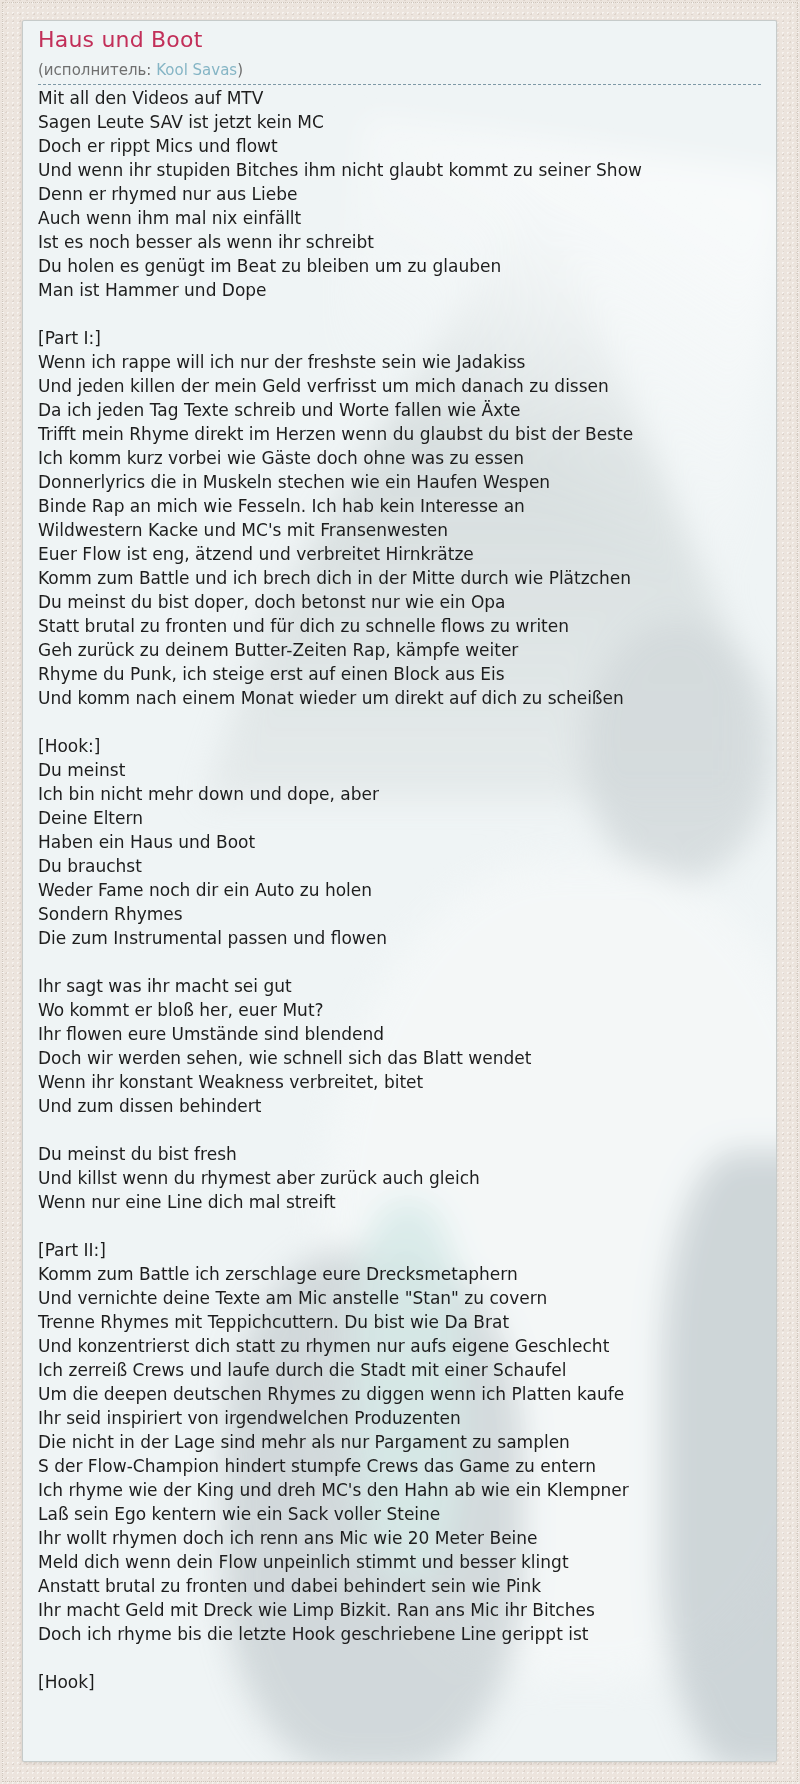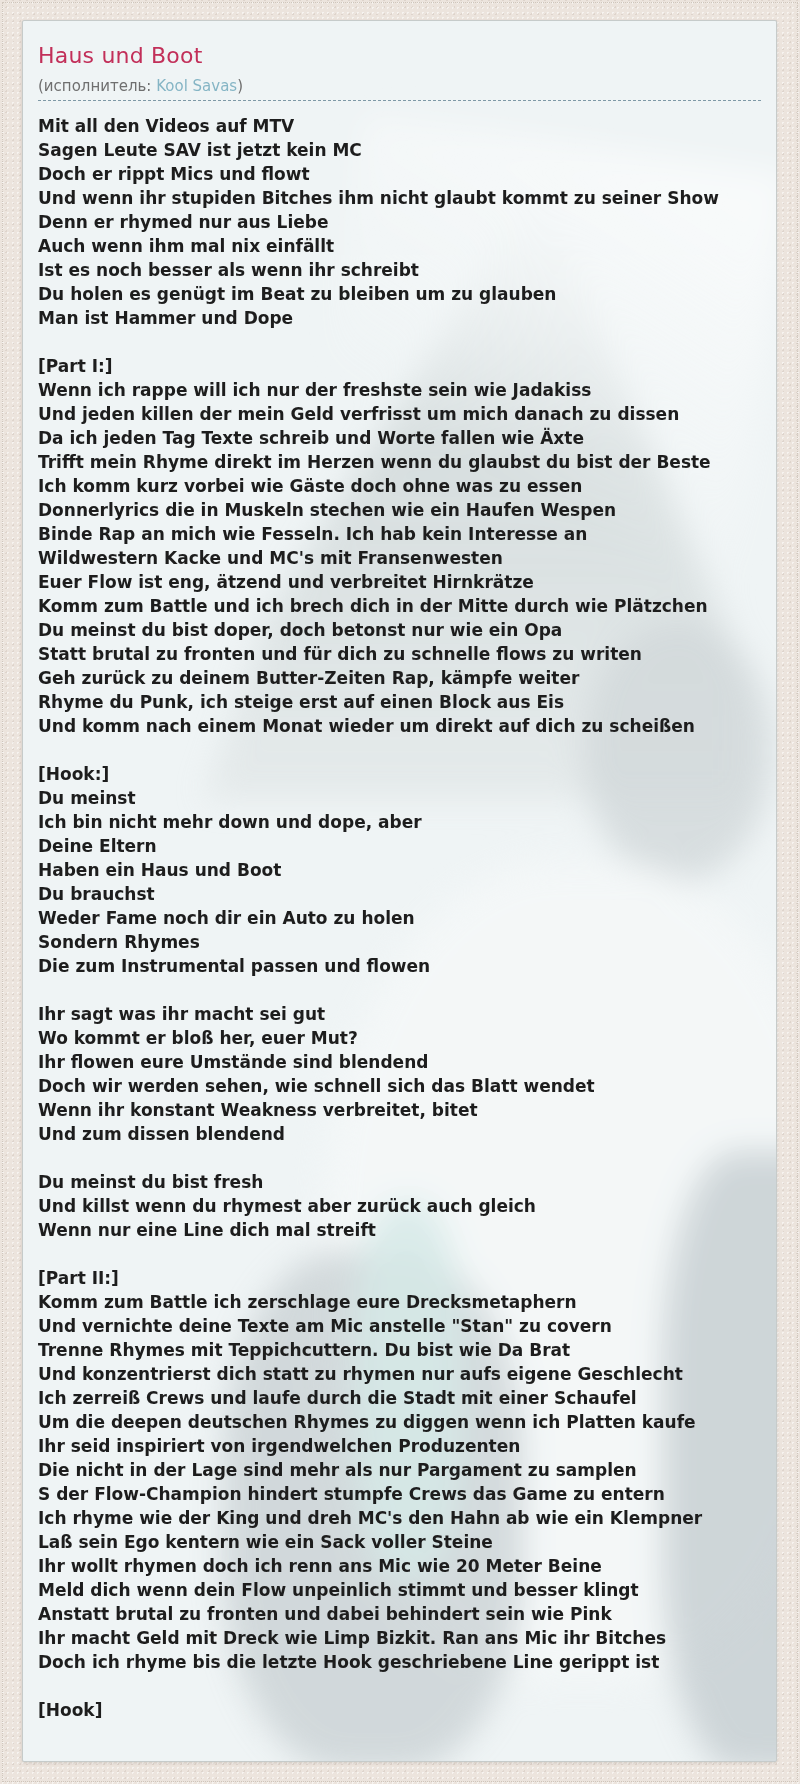--- a/index.html
+++ b/index.html
@@ -48,31 +48,31 @@
     background:rgba(170,179,184,.7);
   }
   .blob-cyan{
     left:330px;top:1180px;width:110px;height:380px;border-radius:40%;
     background:rgba(196,226,222,.8);
   }
   .blob-shade-right{
     left:640px;top:1130px;width:210px;height:620px;border-radius:35%;
     background:rgba(164,175,180,.75);
   }
-  .content{position:relative;padding:24px 15px 0 15px;}
+  .content{position:relative;padding:8px 15px 0 15px;}
   h1.title{
     margin:0;font-size:22px;line-height:22px;font-weight:normal;
     color:#c22f59;letter-spacing:.2px;
   }
   .subtitle{
     margin-top:12px;padding-bottom:6px;font-size:15px;line-height:15px;color:#6f6f6f;
     border-bottom:1px dashed #7e99a6;
   }
   .subtitle a{color:#85b5c5;text-decoration:none;}
-  .lyrics{margin-top:13px;font-size:17px;line-height:24px;color:#1d1d1d;font-weight:bold;}
+  .lyrics{margin-top:1px;font-size:17px;line-height:24px;color:#1d1d1d;}
   .stanza{margin:0 0 24px 0;}
   .line{min-height:24px;white-space:pre-wrap;}
 </style>
 </head>
 <body>
 
 <div class="page-frame"></div>
 
 <div class="card">
   <div class="bg-figure" aria-hidden="true">
@@ -129,21 +129,21 @@
           <div class="line">Weder Fame noch dir ein Auto zu holen</div>
           <div class="line">Sondern Rhymes</div>
           <div class="line">Die zum Instrumental passen und flowen</div>
         </div>
         <div class="stanza">
           <div class="line">Ihr sagt was ihr macht sei gut</div>
           <div class="line">Wo kommt er bloß her, euer Mut?</div>
           <div class="line">Ihr flowen eure Umstände sind blendend</div>
           <div class="line">Doch wir werden sehen, wie schnell sich das Blatt wendet</div>
           <div class="line">Wenn ihr konstant Weakness verbreitet, bitet</div>
-          <div class="line">Und zum dissen blendend</div>
+          <div class="line">Und zum dissen behindert</div>
         </div>
         <div class="stanza">
           <div class="line">Du meinst du bist fresh</div>
           <div class="line">Und killst wenn du rhymest aber zurück auch gleich</div>
           <div class="line">Wenn nur eine Line dich mal streift</div>
         </div>
         <div class="stanza">
           <div class="line">[Part II:]</div>
           <div class="line">Komm zum Battle ich zerschlage eure Drecksmetaphern</div>
           <div class="line">Und vernichte deine Texte am Mic anstelle "Stan" zu covern</div>

